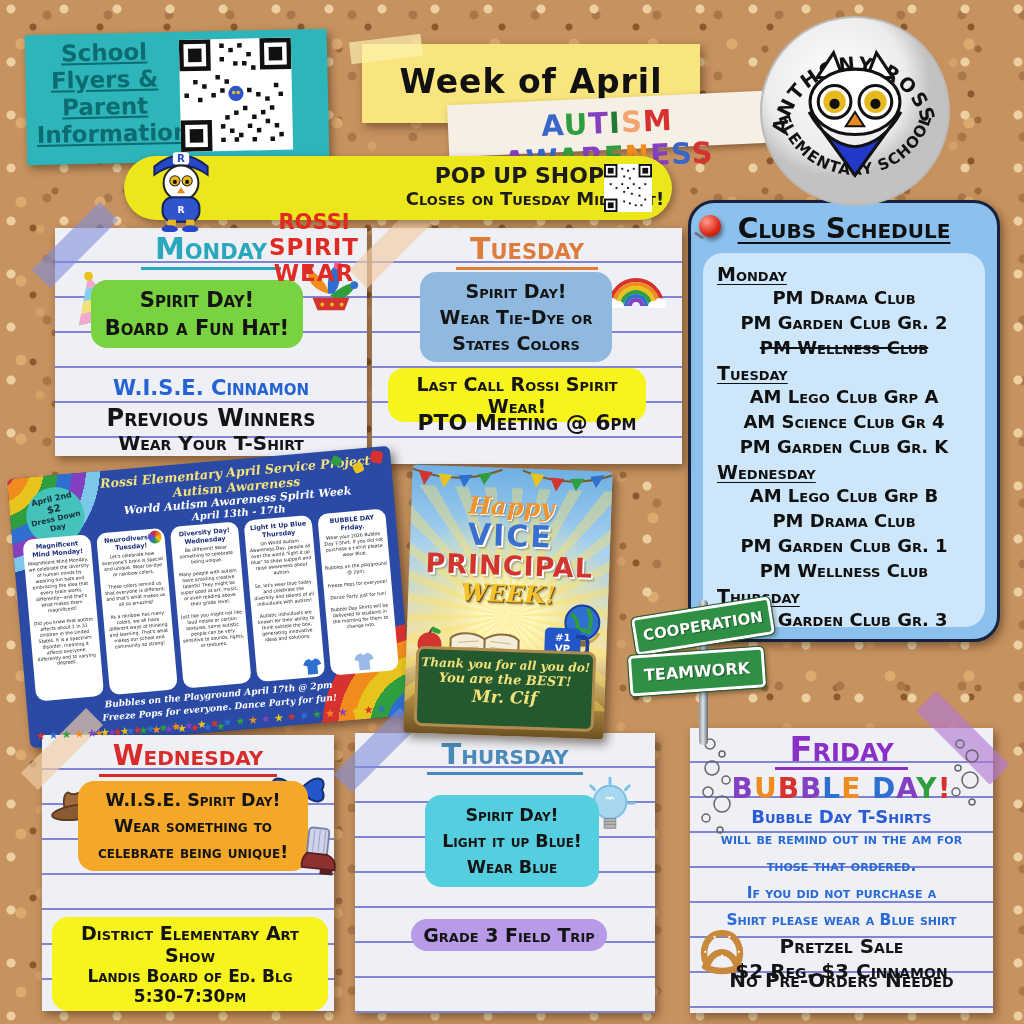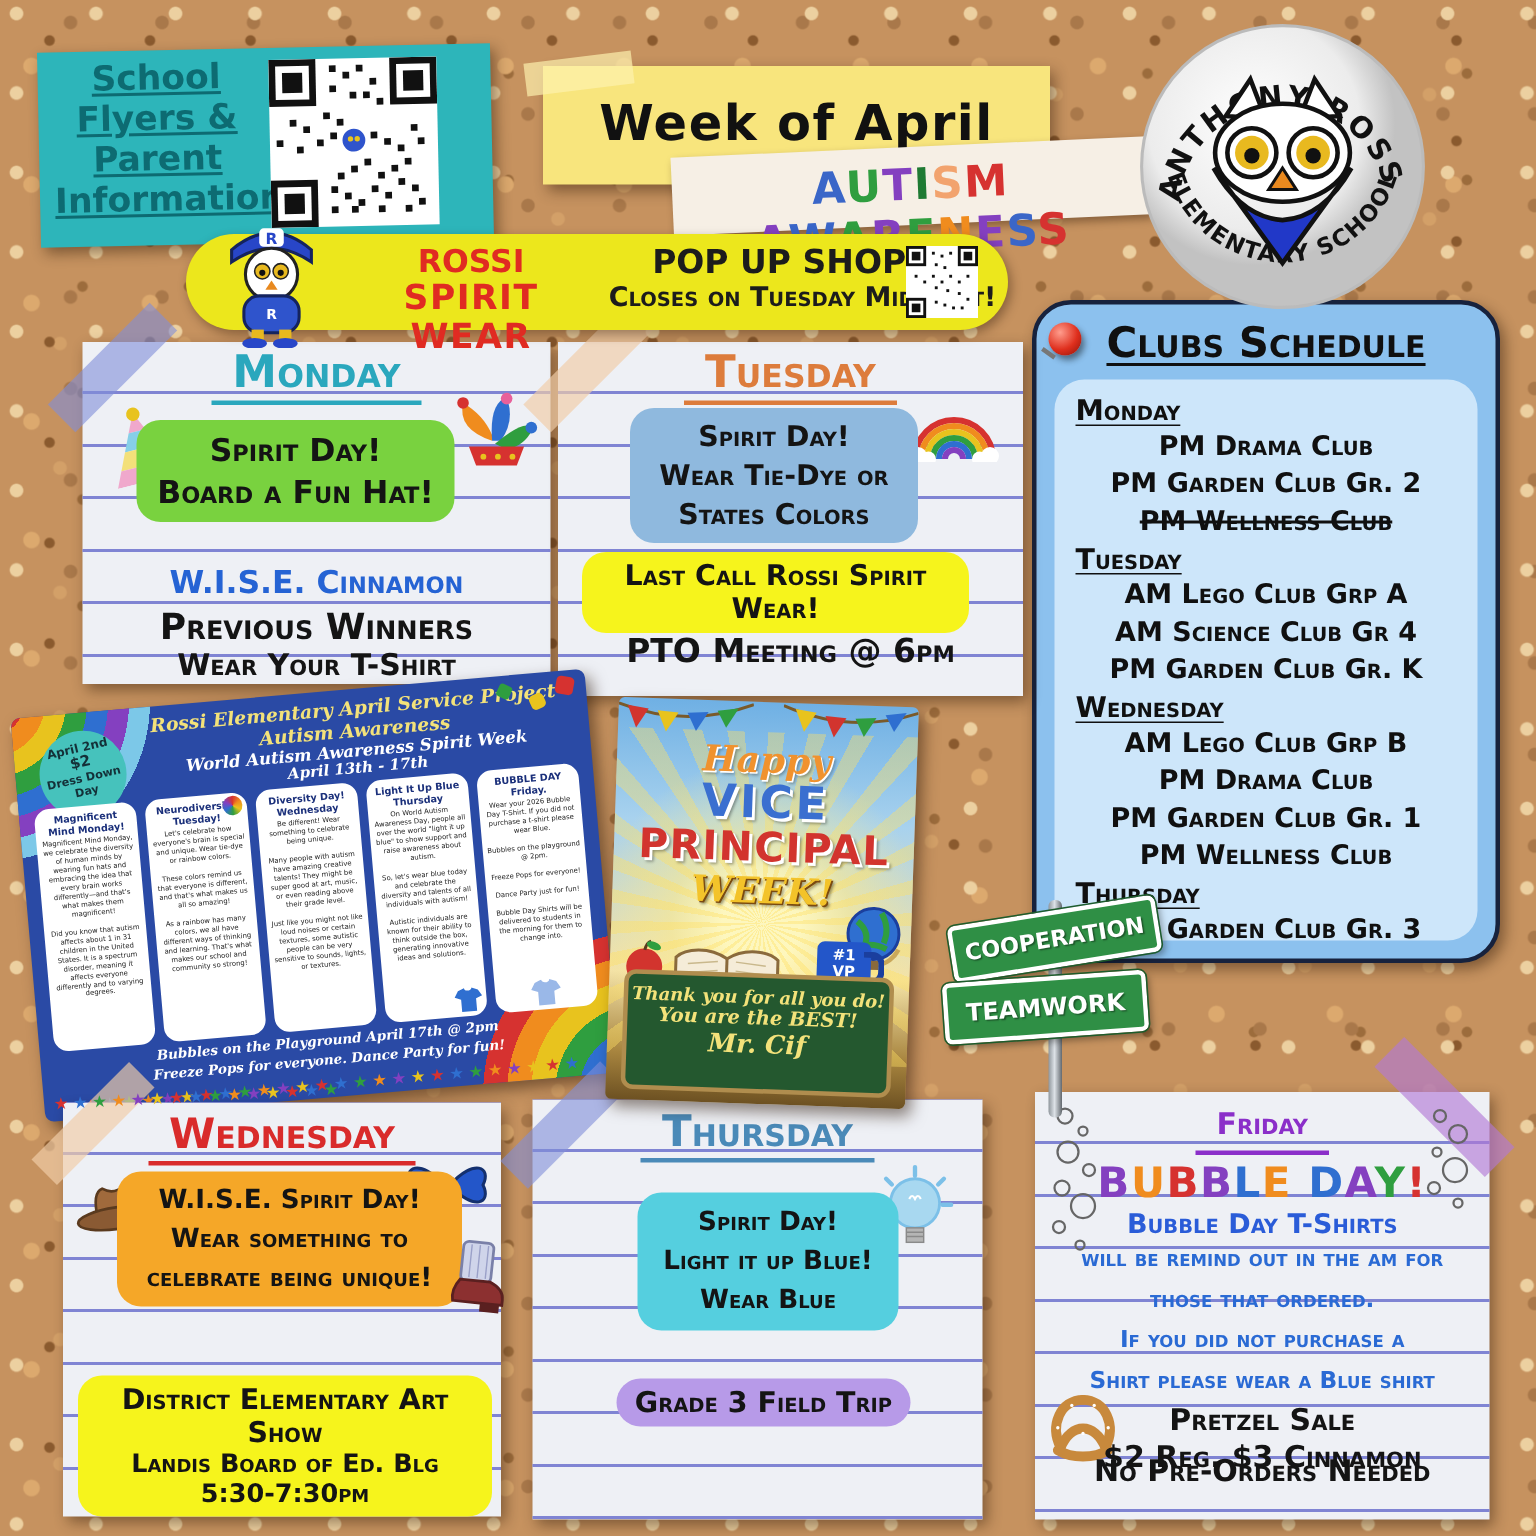--- a/index.html
+++ b/index.html
@@ -186,21 +186,21 @@
         <circle cx="15" cy="38" r="5" fill="#fff"></circle>
       <circle cx="56" cy="36" r="6" fill="#fff"></circle>
         <circle cx="49" cy="38" r="5" fill="#fff"></circle>
     </svg>
     <div class="pill sc" style="left:48px;top:44px;width:184px;padding:6px 4px;background:#8fb9de;font-size:19px;line-height:26px;">
       <div>Spirit Day!</div>
         <div>Wear Tie-Dye or</div>
         <div>States Colors</div>
     </div>
     <div class="pill sc" style="left:16px;top:140px;width:250px;padding:5px 4px;background:#f6f41c;font-size:19px;">Last Call Rossi Spirit Wear!</div>
-    <div class="bodyline sc" style="top:194px;font-size:22px;">PTO Meeting @ 6pm</div>
+    <div class="bodyline sc" style="top:182px;font-size:22px;">PTO Meeting @ 6pm</div>
   </div>
 
   <div class="abs note-flyers shadow">
     <div class="txt">
       <div>School</div>
         <div>Flyers &amp;</div>
       <div>Parent</div>
         <div>Information</div>
     </div>
     <div class="qrbox" style="left:154px;top:8px;width:112px;height:112px;">
@@ -320,21 +320,21 @@
         <circle cx="46" cy="39" r="2" fill="#111"></circle>
       <polygon points="40,44 36,50 44,50" fill="#e8891f"></polygon>
       <rect x="22" y="54" width="36" height="24" rx="10" fill="#2f54cc" stroke="#14235e" stroke-width="2"></rect>
       <text x="40" y="69" font-size="9" font-weight="bold" fill="#fff" text-anchor="middle">R</text>
       <rect x="27" y="76" width="8" height="8" fill="#e8b91f"></rect>
         <rect x="45" y="76" width="8" height="8" fill="#e8b91f"></rect>
       <ellipse cx="29" cy="85" rx="8" ry="3.5" fill="#2846c8"></ellipse>
         <ellipse cx="49" cy="85" rx="8" ry="3.5" fill="#2846c8"></ellipse>
     </svg>
     <div class="brand">
-      <div style="font-size:21px;">ROSSI</div>
+      <div style="font-size:21px;margin-top:48px;">ROSSI</div>
       <div style="font-size:23px;letter-spacing:1px;">SPIRIT WEAR</div>
     </div>
     <div class="info sc">
       <div style="font-size:22px;">POP UP SHOPPE</div>
       <div style="font-size:18px;">Closes on Tuesday Midnight!</div>
     </div>
     <div class="qrbox" style="right:20px;top:8px;width:48px;height:48px;">
       <svg width="48" height="48" viewBox="0 0 25 25">
         <g fill="#111">
             <rect x="0" y="0" width="7" height="7"></rect>
@@ -526,21 +526,21 @@
     <div class="abs bubbles" style="right:8px;top:8px;">
       <svg width="55" height="90" viewBox="0 0 55 90" fill="none" stroke="#666" stroke-width="1.5">
         <circle cx="30" cy="8" r="4"></circle>
           <circle cx="42" cy="20" r="6"></circle>
           <circle cx="28" cy="32" r="3"></circle>
           <circle cx="40" cy="44" r="8"></circle>
           <circle cx="26" cy="56" r="4"></circle>
           <circle cx="42" cy="66" r="3"></circle>
       </svg>
     </div>
-    <span class="day-title sc" style="color:#8b2fc9;border-bottom:3px solid #8b2fc9;font-size:20px;">Friday</span>
+    <span class="day-title sc" style="color:#8b2fc9;border-bottom:3px solid #8b2fc9;font-size:34px;">Friday</span>
     <div class="bodyline" style="top:44px;font-size:28px;font-weight:bold;letter-spacing:1px;"><span style="color: rgb(132, 64, 192);">B</span><span style="color: rgb(240, 140, 30);">U</span><span style="color: rgb(214, 50, 48);">B</span><span style="color: rgb(132, 64, 192);">B</span><span style="color: rgb(47, 111, 208);">L</span><span style="color: rgb(240, 140, 30);">E</span><span> </span><span style="color: rgb(47, 111, 208);">D</span><span style="color: rgb(132, 64, 192);">A</span><span style="color: rgb(47, 158, 63);">Y</span><span style="color: rgb(214, 50, 48);">!</span></div>
     <div class="bodyline sc" style="top:78px;font-size:18px;color:#2a5cd8;">Bubble Day T-Shirts</div>
     <div class="bodyline sc" style="top:102px;font-size:15.5px;color:#2a6ad4;">will be remind out in the am for</div>
     <div class="bodyline sc" style="top:129px;font-size:15.5px;color:#2a6ad4;">those that ordered.</div>
     <div class="bodyline sc" style="top:156px;font-size:15.5px;color:#2a6ad4;">If you did not purchase a</div>
     <div class="bodyline sc" style="top:183px;font-size:15.5px;color:#2a6ad4;">Shirt please wear a Blue shirt</div>
     <svg class="abs" style="left:4px;top:196px;" width="56" height="52" viewBox="0 0 60 52">
       <g stroke="#c8893c" stroke-width="7" fill="none" stroke-linecap="round">
         <path d="M30,8 C14,8 6,26 14,42"></path>
         <path d="M30,8 C46,8 54,26 46,42"></path>

